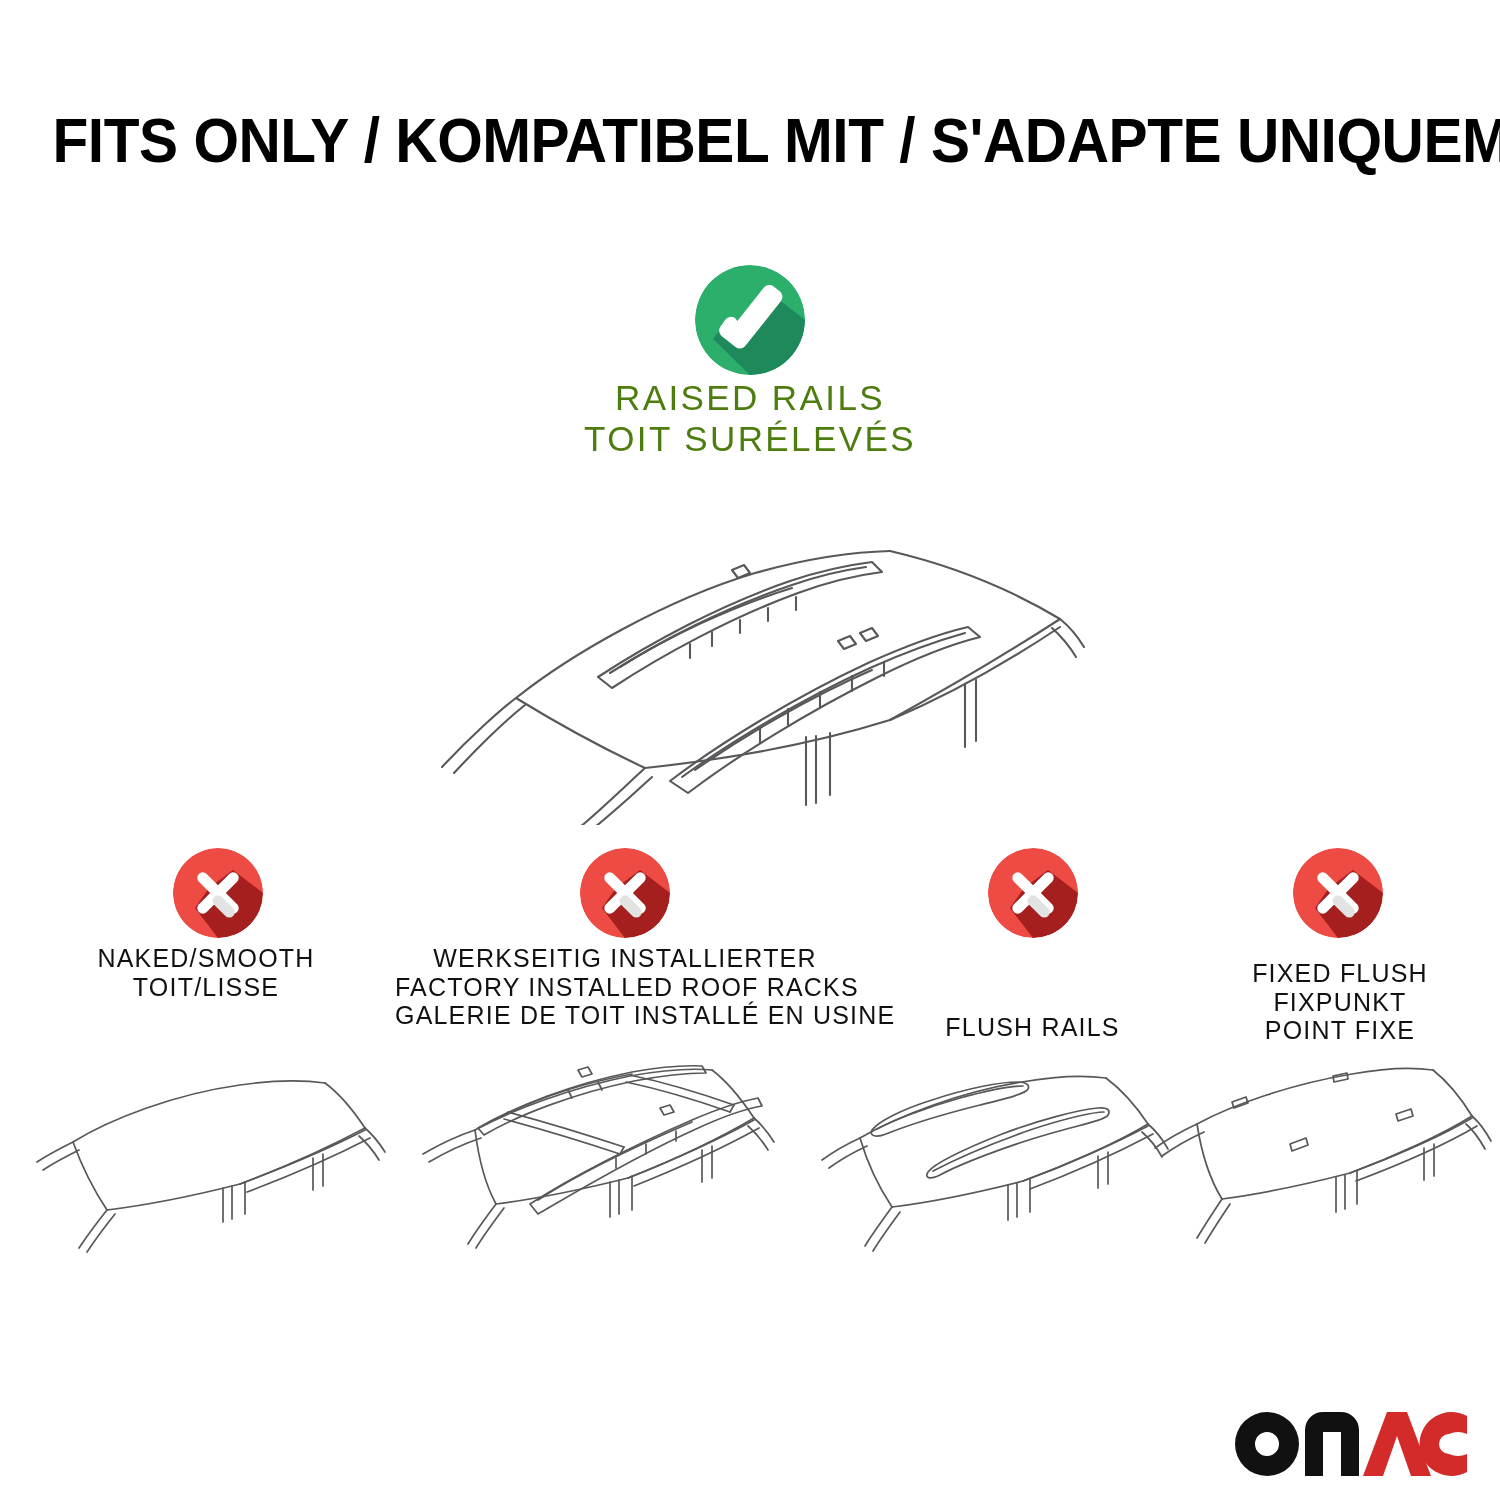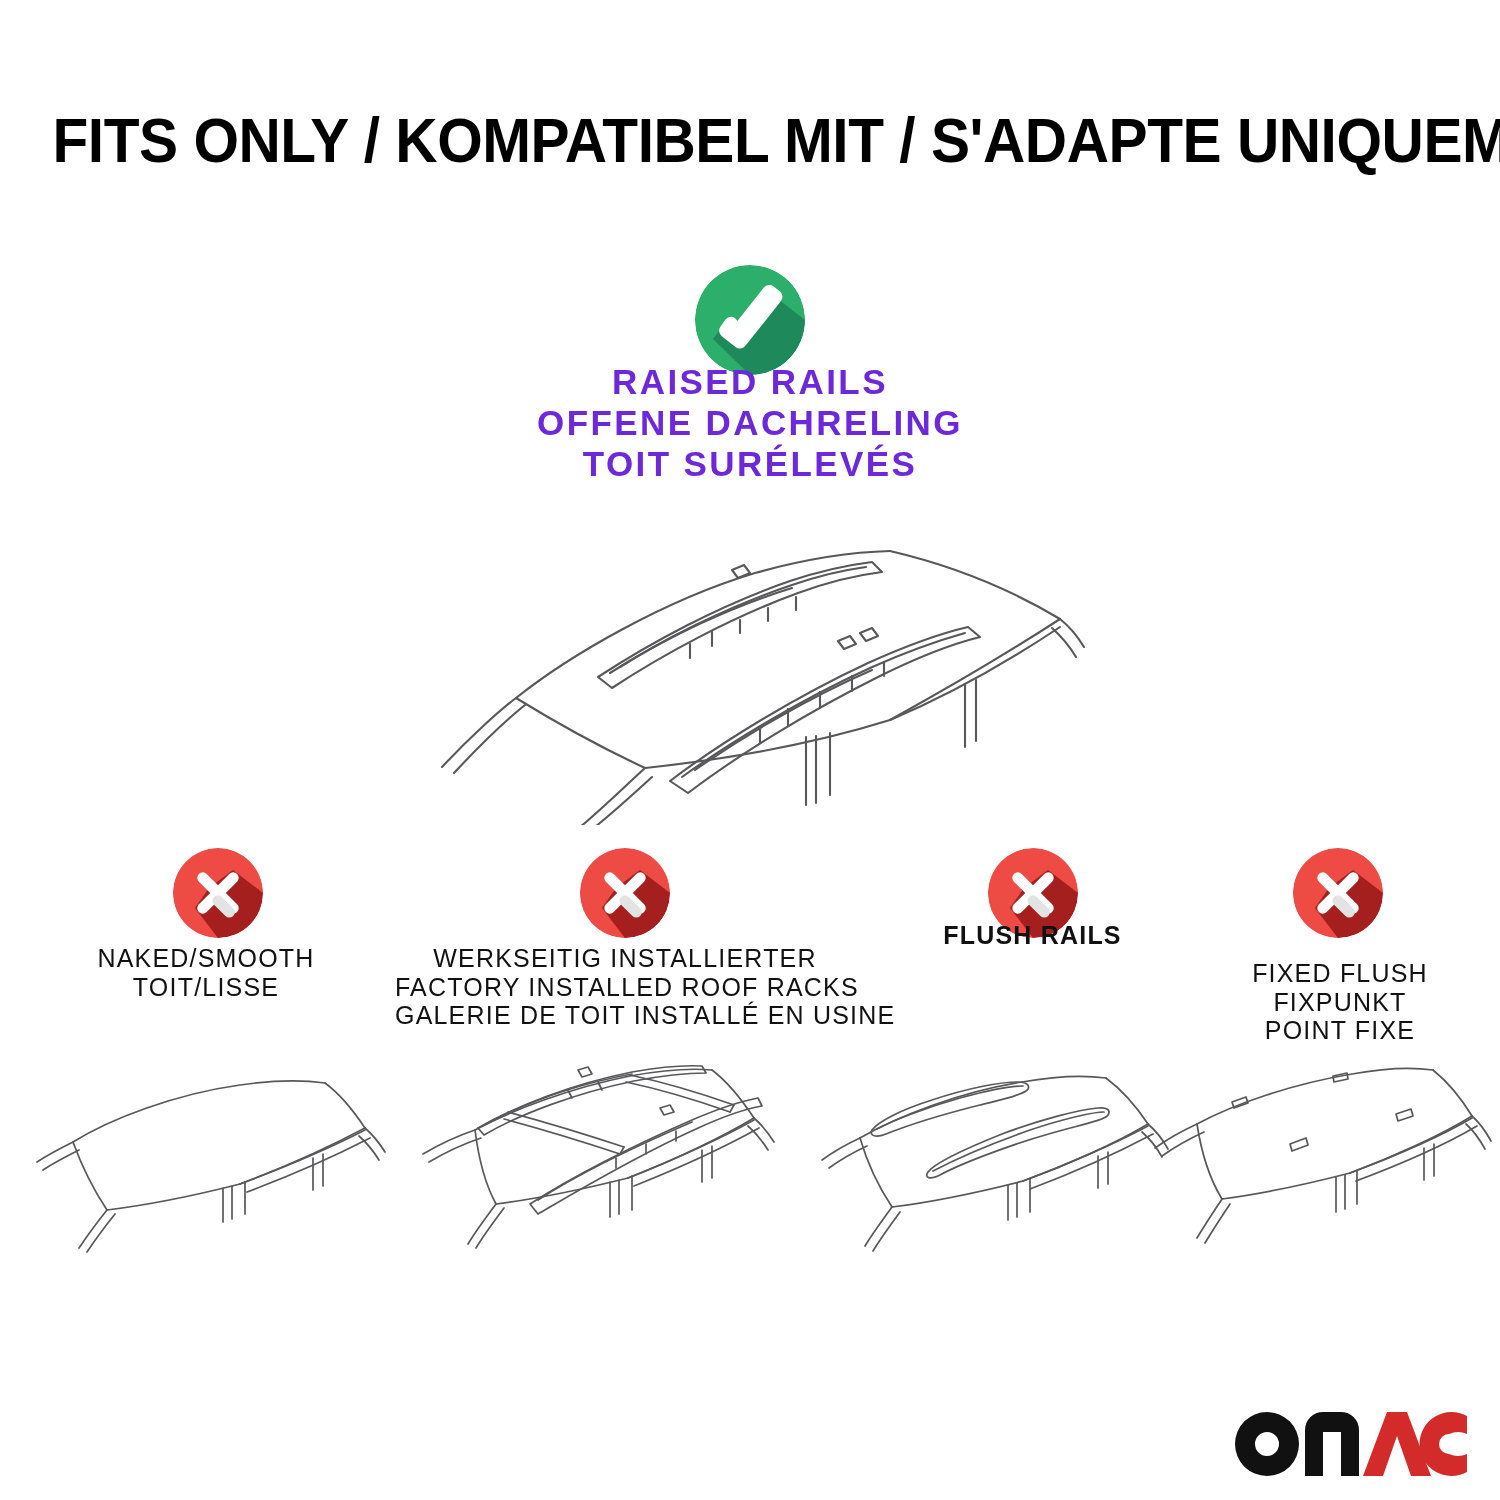--- a/index.html
+++ b/index.html
@@ -43,29 +43,29 @@
 
   
   .hero-badge {
     left: 695px;
     top: 265px;
     width: 110px;
     height: 110px;
   }
   .hero-caption {
     position: absolute;
-    top: 361px;
+    top: 377px;
     left: 300px;
     width: 900px;
     text-align: center;
     font-size: 35px;
     line-height: 41px;
     letter-spacing: 2.4px;
-    font-weight: 700;
-    color: #6d28d9;
+    font-weight: 400;
+    color: #4d7c0f;
   }
   .hero-caption div { white-space: nowrap; }
 
   .hero-art {
     position: absolute;
     left: 420px;
     top: 515px;
     width: 670px;
     height: 310px;
   }
@@ -88,21 +88,21 @@
   }
 
   
   #badge-c1 { left: 173px; top: 848px; }
   #badge-c2 { left: 580px; top: 848px; }
   #badge-c3 { left: 988px; top: 848px; }
   #badge-c4 { left: 1293px; top: 848px; }
 
   #cap-c1 { left: 16px;   top: 944px;  width: 380px; }
   #cap-c2 { left: 395px;  top: 944px;  width: 460px; }
-  #cap-c3 { left: 845px;  top: 921px;  width: 375px; font-weight: bold; }
+  #cap-c3 { left: 845px;  top: 1013px;  width: 375px; }
   #cap-c4 { left: 1190px; top: 959px;  width: 300px; }
 
   #art-c1 { left: 35px;   top: 1062px; width: 375px; }
   #art-c2 { left: 420px;  top: 1062px; width: 375px; }
   #art-c3 { left: 820px;  top: 1062px; width: 375px; }
   #art-c4 { left: 1150px; top: 1062px; width: 345px; }
 
   
   .logo {
     position: absolute;
@@ -120,21 +120,20 @@
 <div class="badge hero-badge">
   <svg viewBox="0 0 110 110" width="110" height="110">
     <circle cx="55" cy="55" r="55" fill="#2CAF6B"></circle>
     <path d="M55 110 A55 55 0 0 0 110 55 L78 30 L45 72 L30 58 L18 74 Z" fill="#1E8A5B"></path>
     <path d="M30.5 54.5 L25.5 61.5 A7 7 0 0 0 26.8 71.2 L40.5 82.0 A7 7 0 0 0 50.6 80.6 L86.0 36.0 A7 7 0 0 0 84.8 26.3 L78.6 21.4 A7 7 0 0 0 68.9 22.6 L42.4 56.0 L40.2 53.3 A7 7 0 0 0 30.5 54.5 Z" fill="#ffffff"></path>
   </svg>
 </div>
 
 <div class="hero-caption">
   <div>RAISED RAILS</div>
-  <div>OFFENE DACHRELING</div>
   <div>TOIT SURÉLEVÉS</div>
 </div>
 
 <div class="hero-art">
   <svg viewBox="0 0 670 310" width="670" height="310">
     <g fill="none" stroke="#58585B" stroke-width="2.1" stroke-linecap="round" stroke-linejoin="round">
 
       <path d="M96 183 C150 140 245 85 335 58 C385 44 430 37 470 36"></path>
       <path d="M470 36 C530 50 590 74 640 104"></path>
       <path d="M640 104 C600 130 530 172 470 205"></path>

